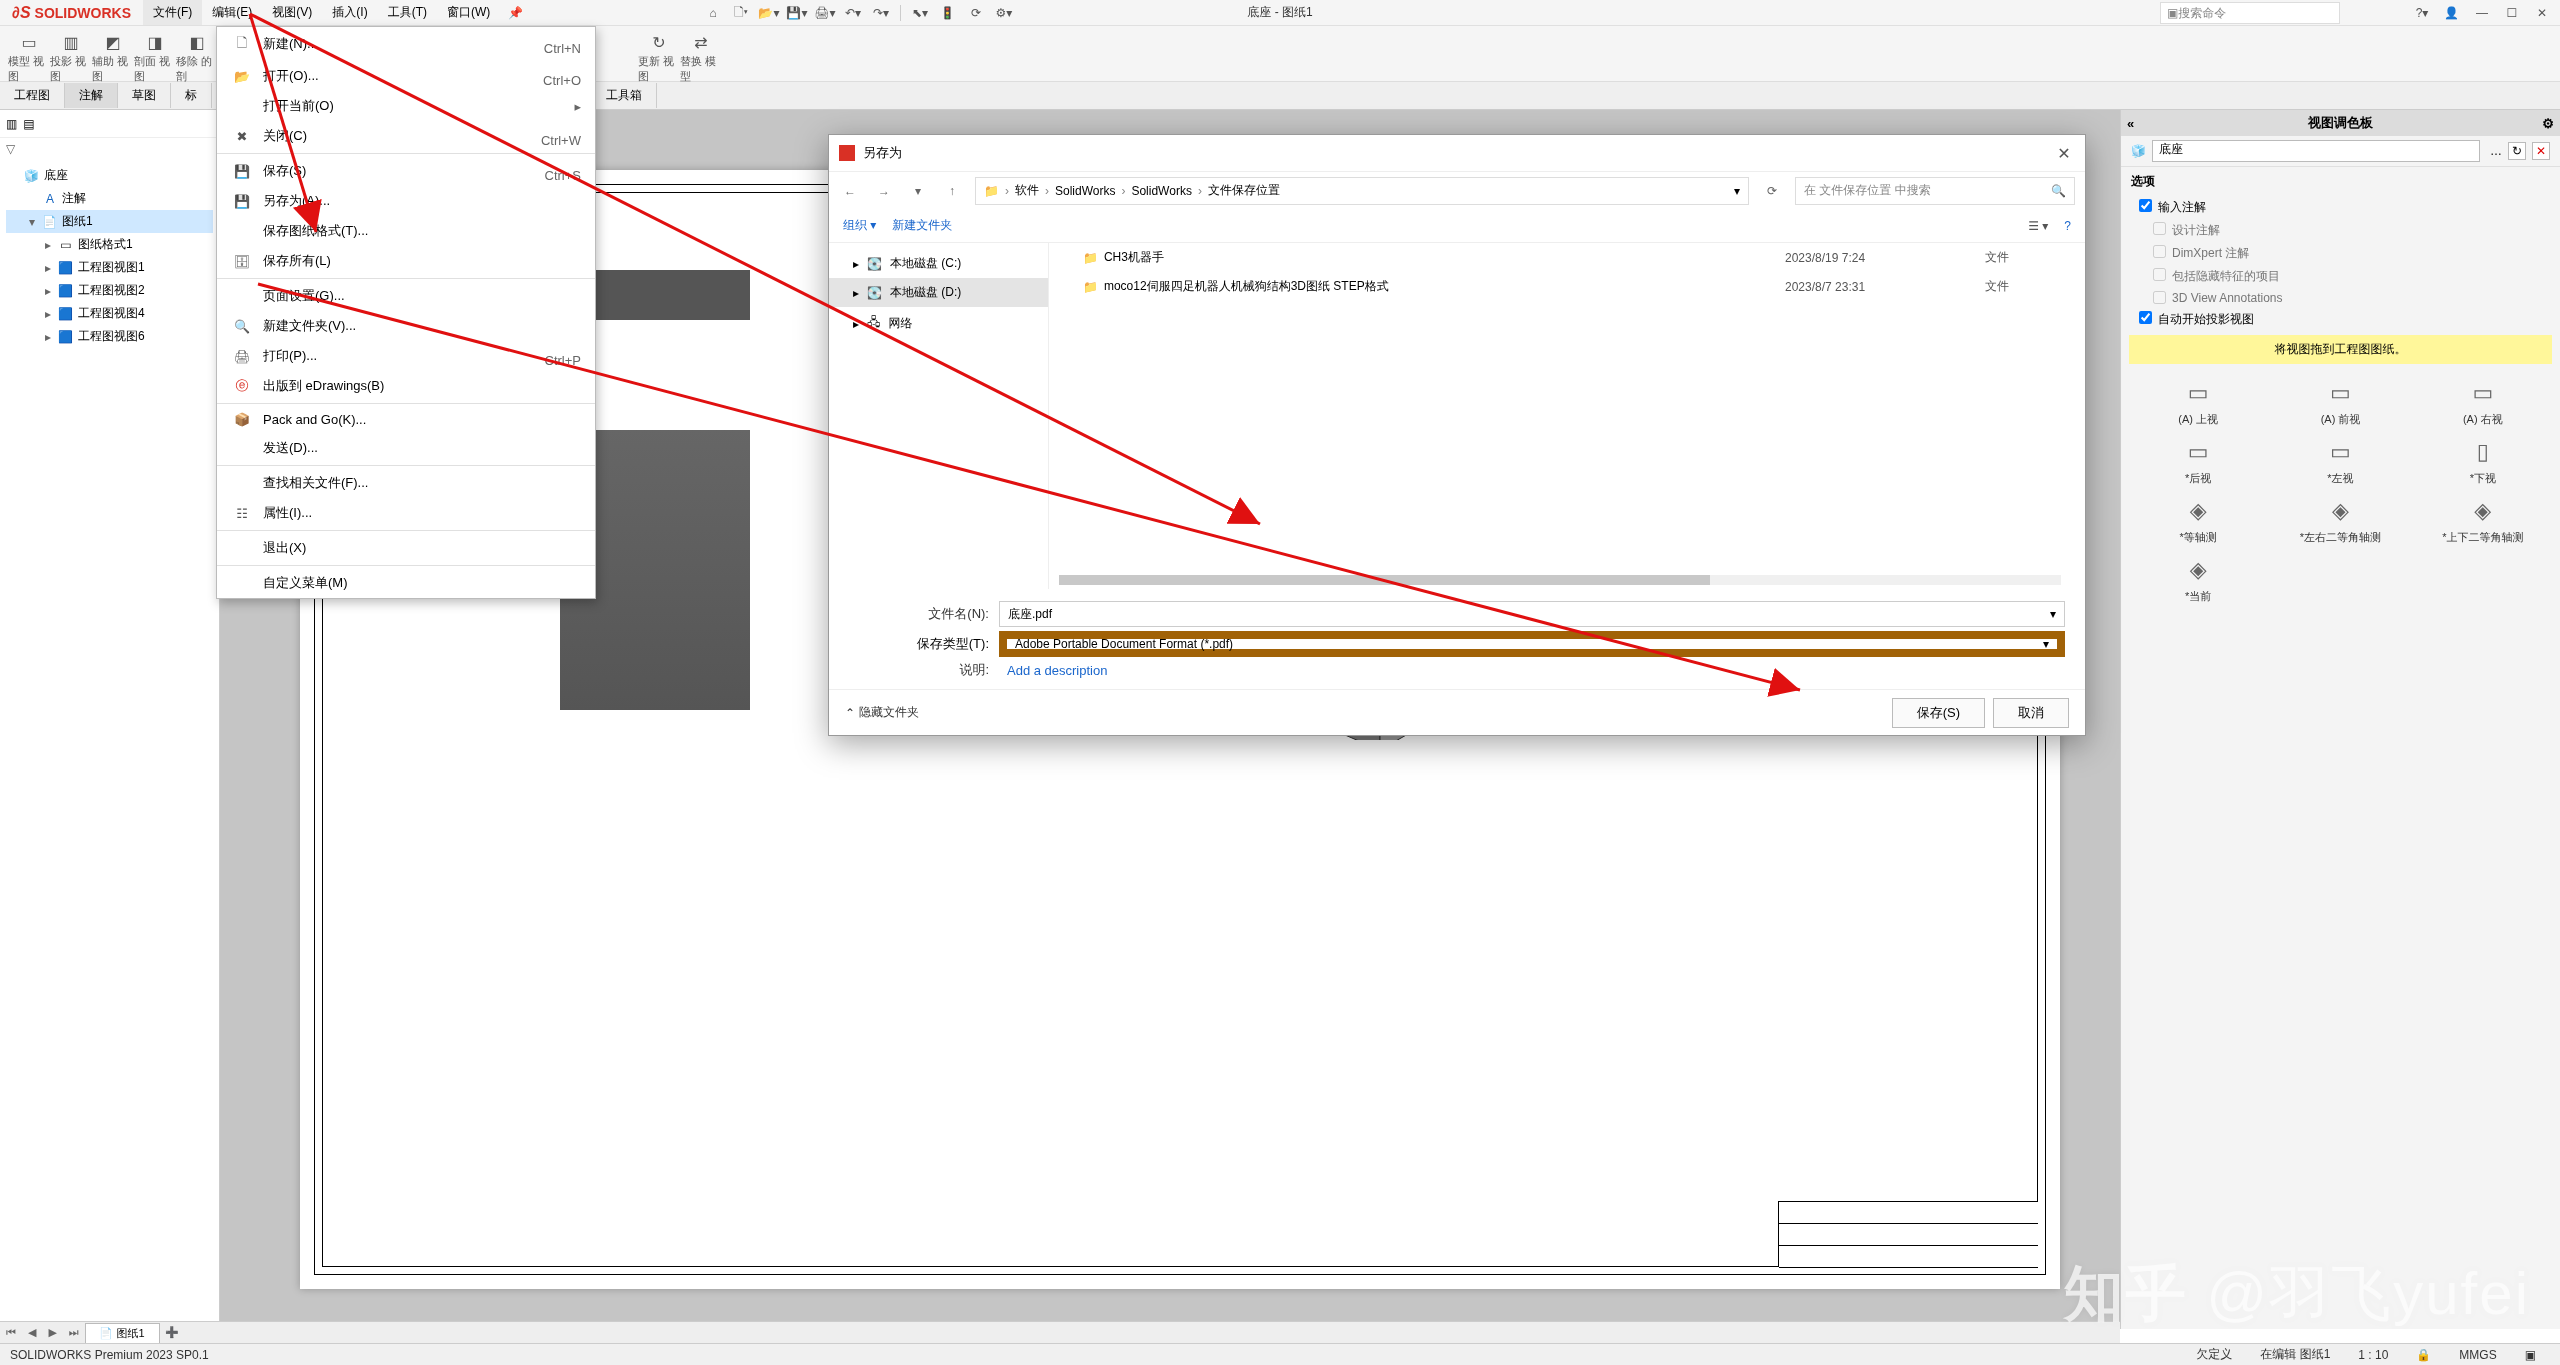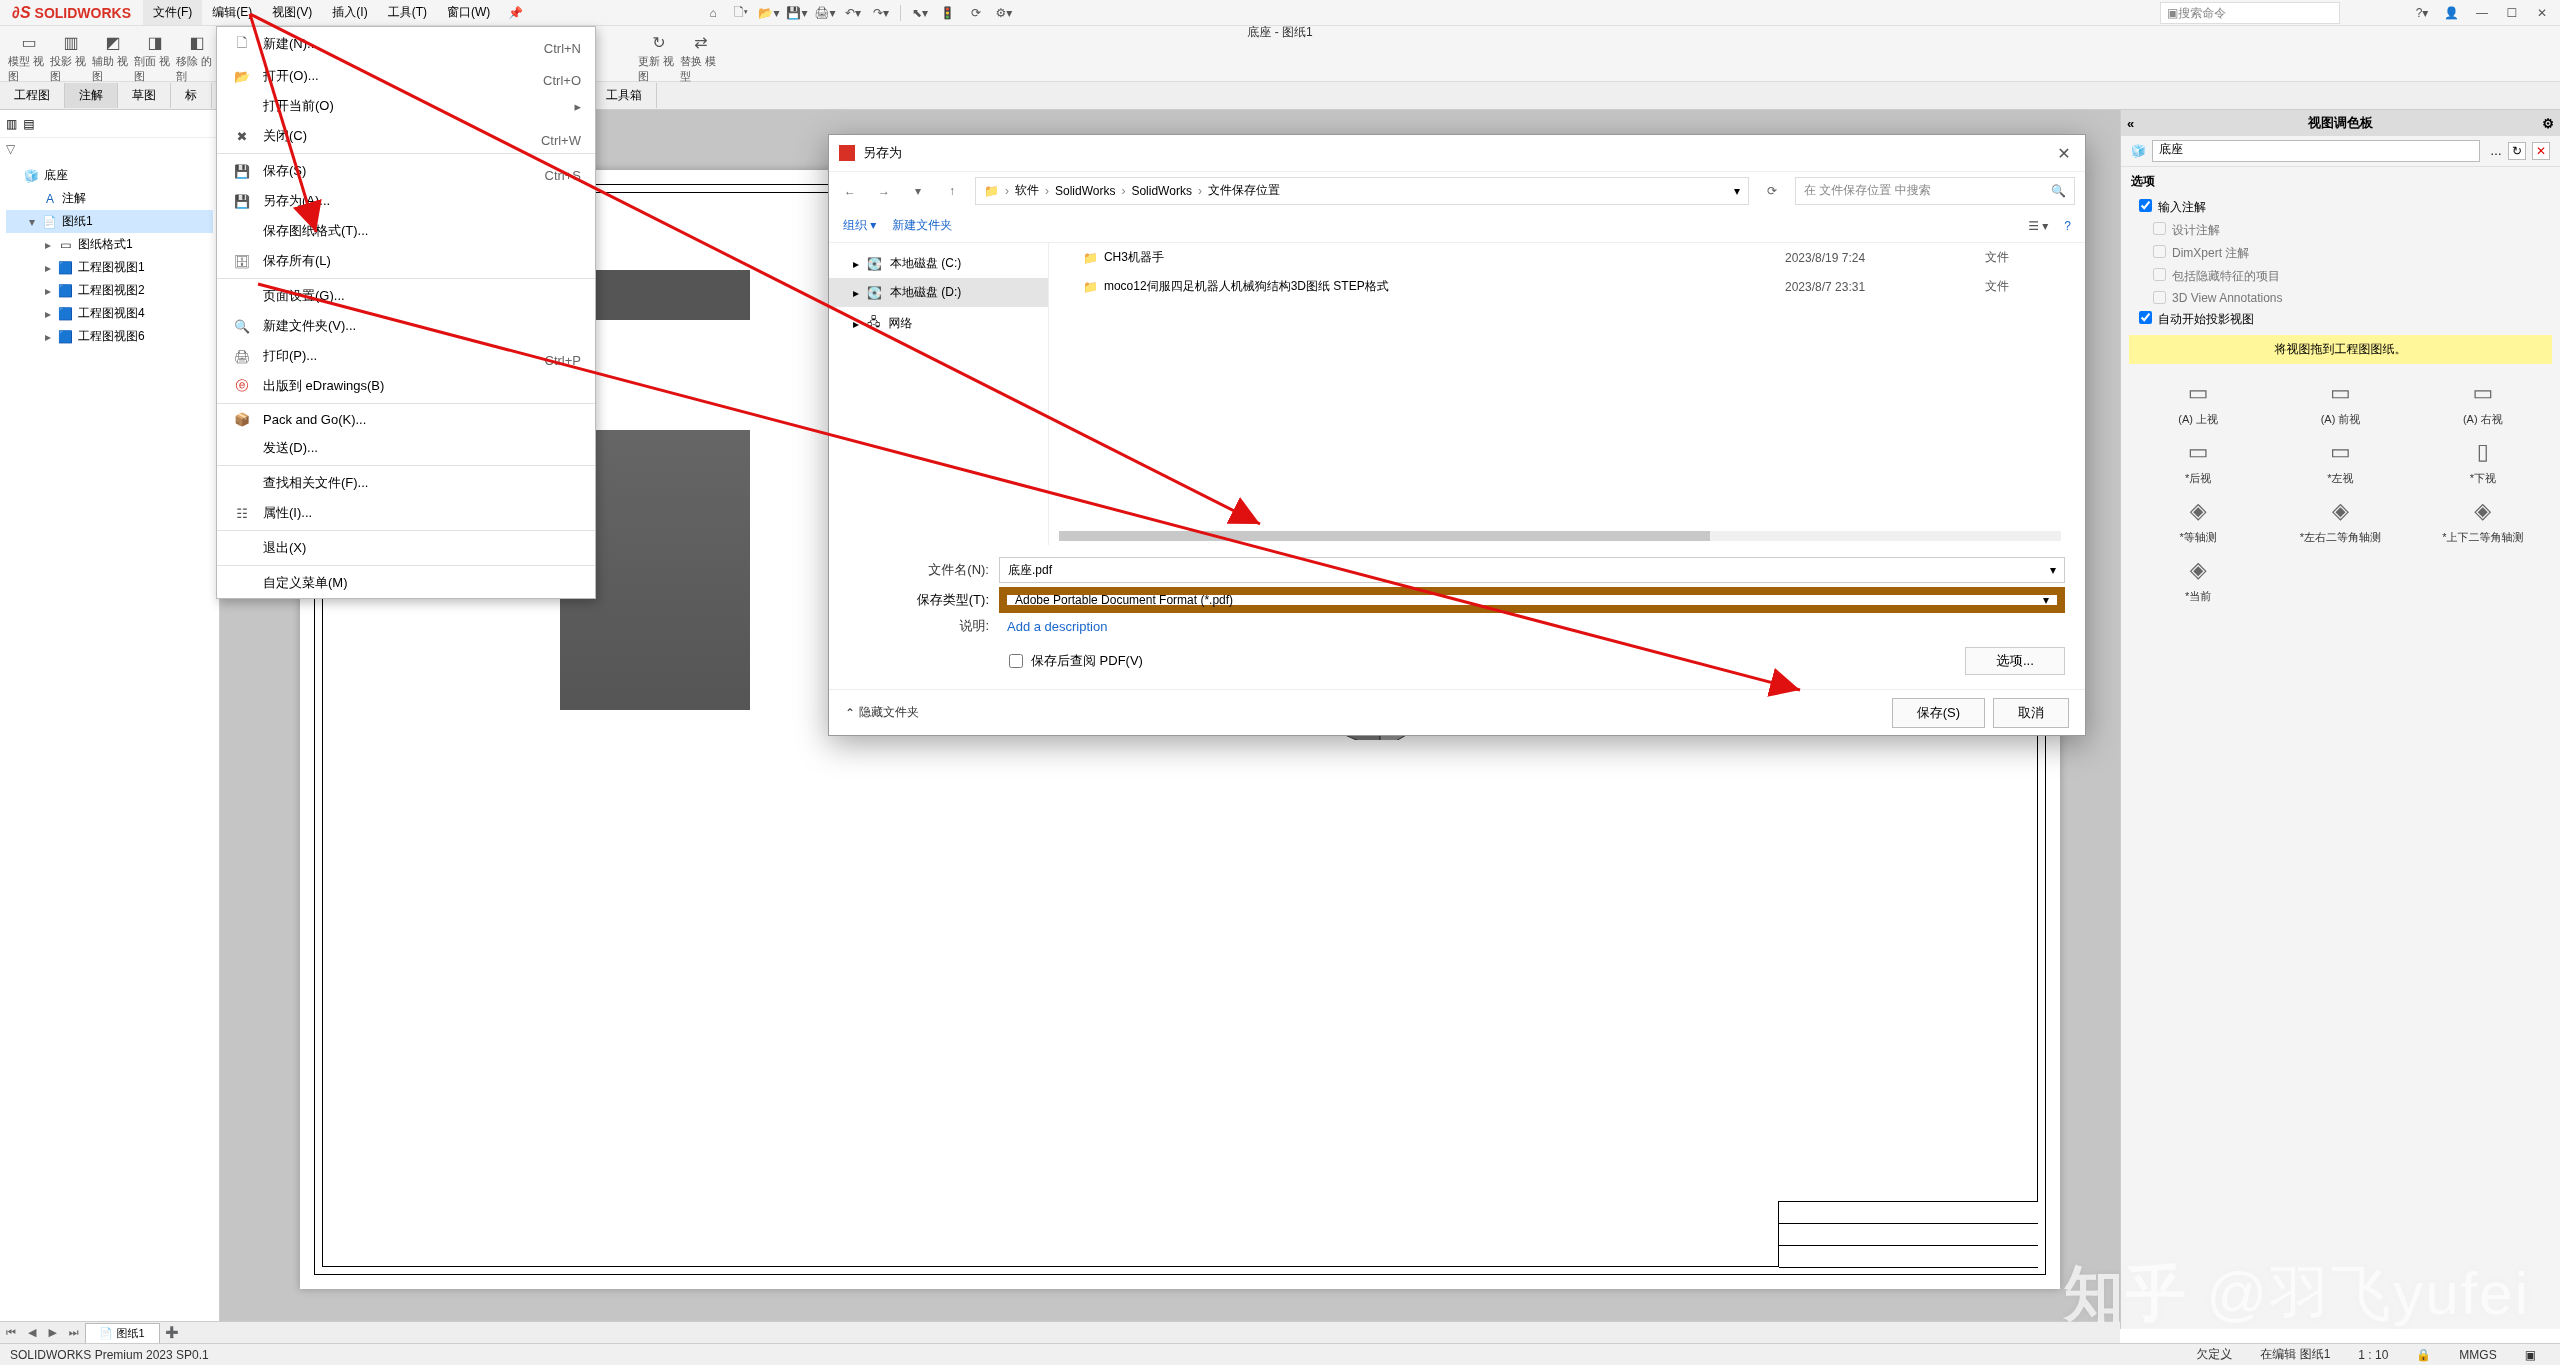--- a/index.html
+++ b/index.html
@@ -11,21 +11,21 @@
 .logo-s { font-style: italic; font-size: 16px; }
 .menu-items { display: flex; }
 .menu-item { padding: 4px 10px; cursor: pointer; font-size: 12px; }
 .menu-item.active { background: #e8e8e8; }
 .pin-icon { padding: 0 8px; color: #666; }
 
 
 .qat { position: absolute; left: 700px; top: 0; height: 26px; display: flex; align-items: center; gap: 2px; }
 .qat-btn { width: 26px; height: 22px; display: flex; align-items: center; justify-content: center; color: #555; cursor: pointer; }
 .qat-sep { width: 1px; height: 16px; background: #ccc; margin: 0 4px; }
-.doc-title-area { position: absolute; left: 50%; transform: translateX(-50%); top: 4px; font-size: 12px; color: #333; display:flex; gap:8px;margin-top:20px;}
+.doc-title-area { position: absolute; left: 50%; transform: translateX(-50%); top: 4px; font-size: 12px; color: #333; display:flex; gap:8px;}
 .search-cmd { position: absolute; right: 220px; top: 2px; height: 22px; display: flex; align-items: center; background: #fff; border: 1px solid #ddd; padding: 0 6px; color: #888; width: 180px;}
 .win-controls { position: absolute; right: 4px; top: 2px; display: flex; gap: 2px; }
 .win-btn { width: 28px; height: 22px; display: flex; align-items: center; justify-content: center; color: #555; cursor: pointer; }
 
 
 .ribbon { height: 56px; background: #f5f5f5; border-bottom: 1px solid #ddd; display: flex; align-items: flex-start; padding: 4px 8px; gap: -1px; }
 .ribbon-btn { display: flex; flex-direction: column; align-items: center; width: 42px; font-size: 11px; color: #555; cursor: pointer; }
 .ribbon-icon { width: 24px; height: 24px; display: flex; align-items: center; justify-content: center; font-size: 16px; }
 
 
@@ -484,26 +484,20 @@
       <label>保存类型(T):</label>
       <div class="field">
           <span>Adobe Portable Document Format (*.pdf)</span>
           <span style="margin-left:auto">▾</span>
         </div>
     </div>
     <div class="dlg-row">
       <label>说明:</label>
       <span class="dlg-desc">Add a description</span>
     </div>
-    <div class="dlg-checkrow">
-      <input type="checkbox" style="">
-      <span>保存后查阅 PDF(V)</span>
-      <span style="flex:1"></span>
-      <button class="dlg-options-btn">选项...</button>
-    </div>
   </div>
   <div class="dlg-footer">
     <div class="hide">
         <span>⌃</span>
         <span>隐藏文件夹</span>
       </div>
     <div class="spacer"></div>
     <button class="dlg-btn primary">保存(S)</button>
     <button class="dlg-btn">取消</button>
   </div>

